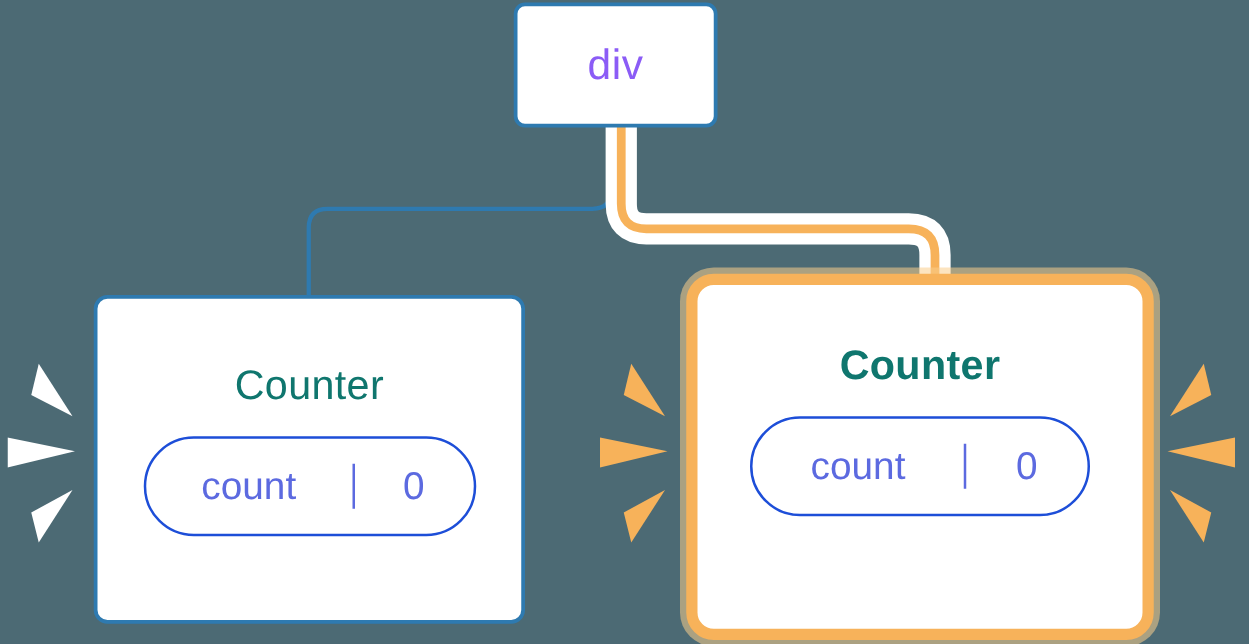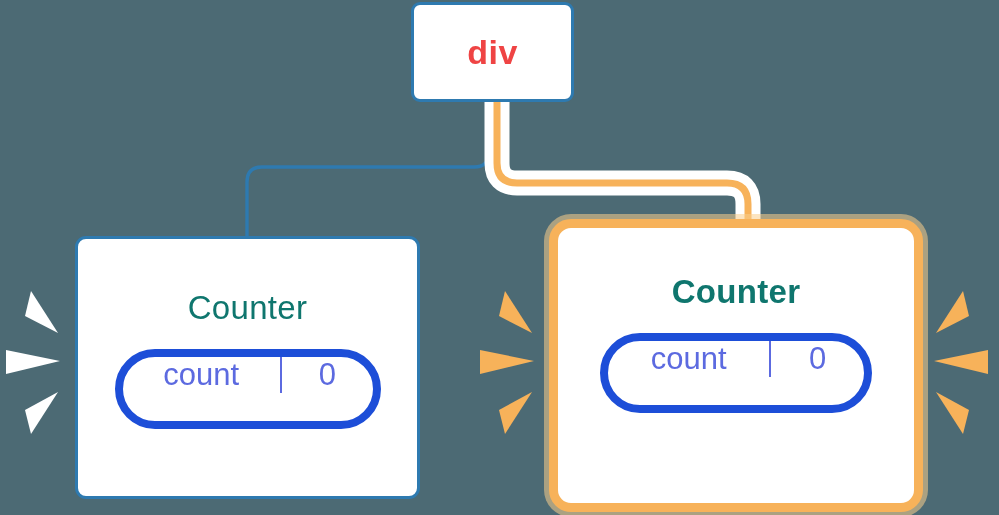--- a/index.html
+++ b/index.html
@@ -39,22 +39,22 @@
     height: 100px;
     border: 3px solid #2e7ab0;
     border-radius: 9px;
     display: flex;
     align-items: center;
     justify-content: center;
     z-index: 5;
   }
   .node-div .node-title {
     font-size: 34px;
-    color: #ef4444;
-    font-weight: 700;
+    color: #8b5cf6;
+    font-weight: 400;
     letter-spacing: .5px;
   }
 
   .card {
     position: absolute;
     box-sizing: border-box;
     background: #ffffff;
     display: flex;
     flex-direction: column;
     align-items: center;
@@ -89,22 +89,22 @@
   }
   .card-right .card-title {
     font-weight: 700;
     margin-top: 45px;
   }
 
   
   .pill {
     position: relative;
     display: flex;
-    align-items: flex-start;
-    border: 8px solid #1d4ed8;
+    align-items: center;
+    border: 2px solid #1d4ed8;
     border-radius: 999px;
     box-sizing: border-box;
     background: transparent;
   }
   .card-left .pill {
     width: 266px;
     height: 80px;
     margin-top: 22px;
   }
   .card-right .pill {

